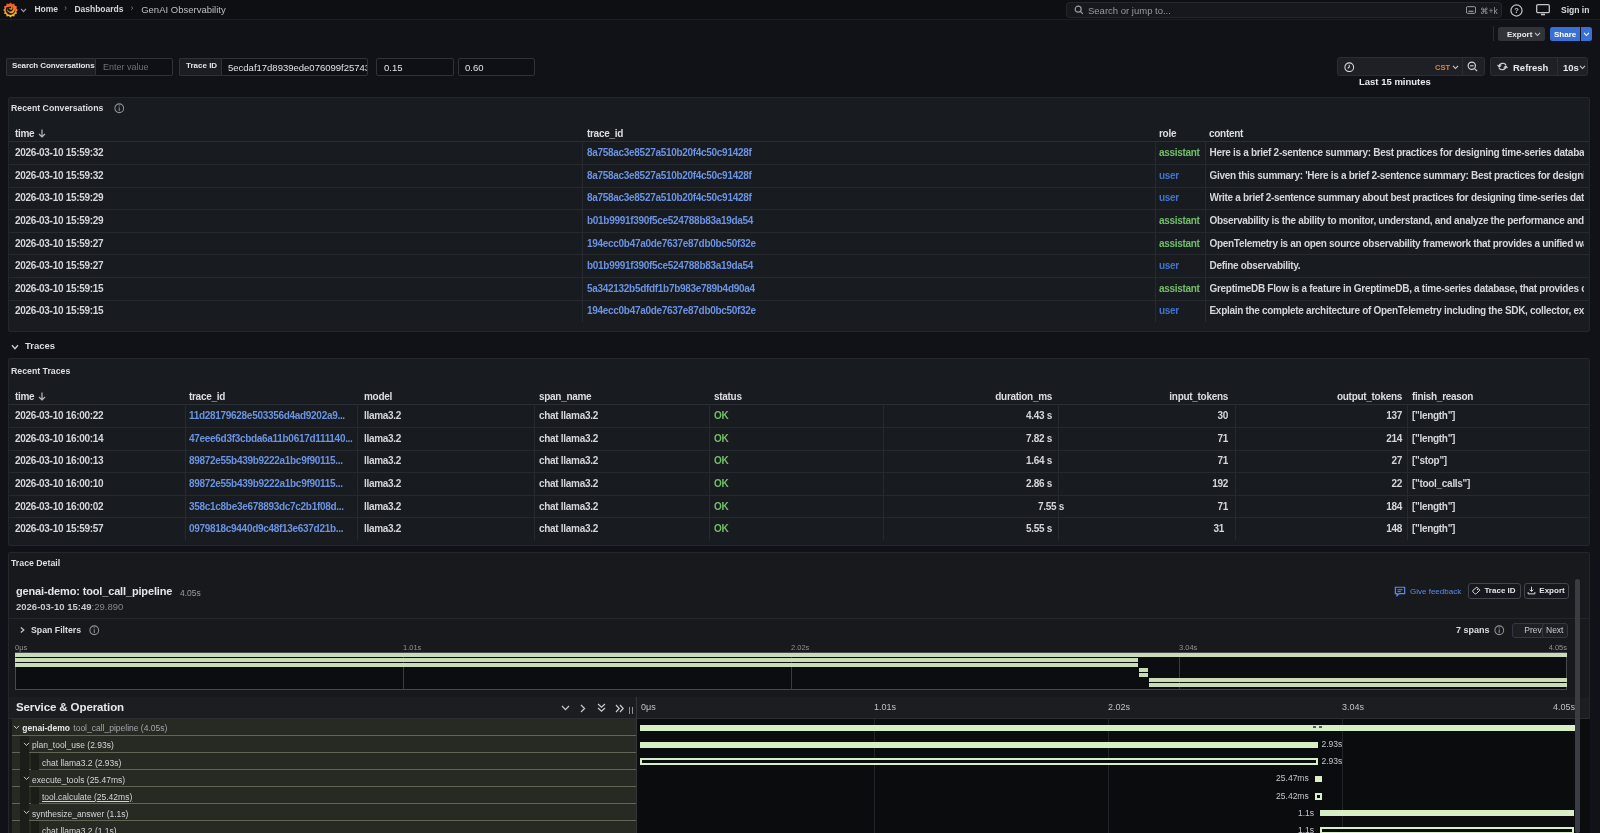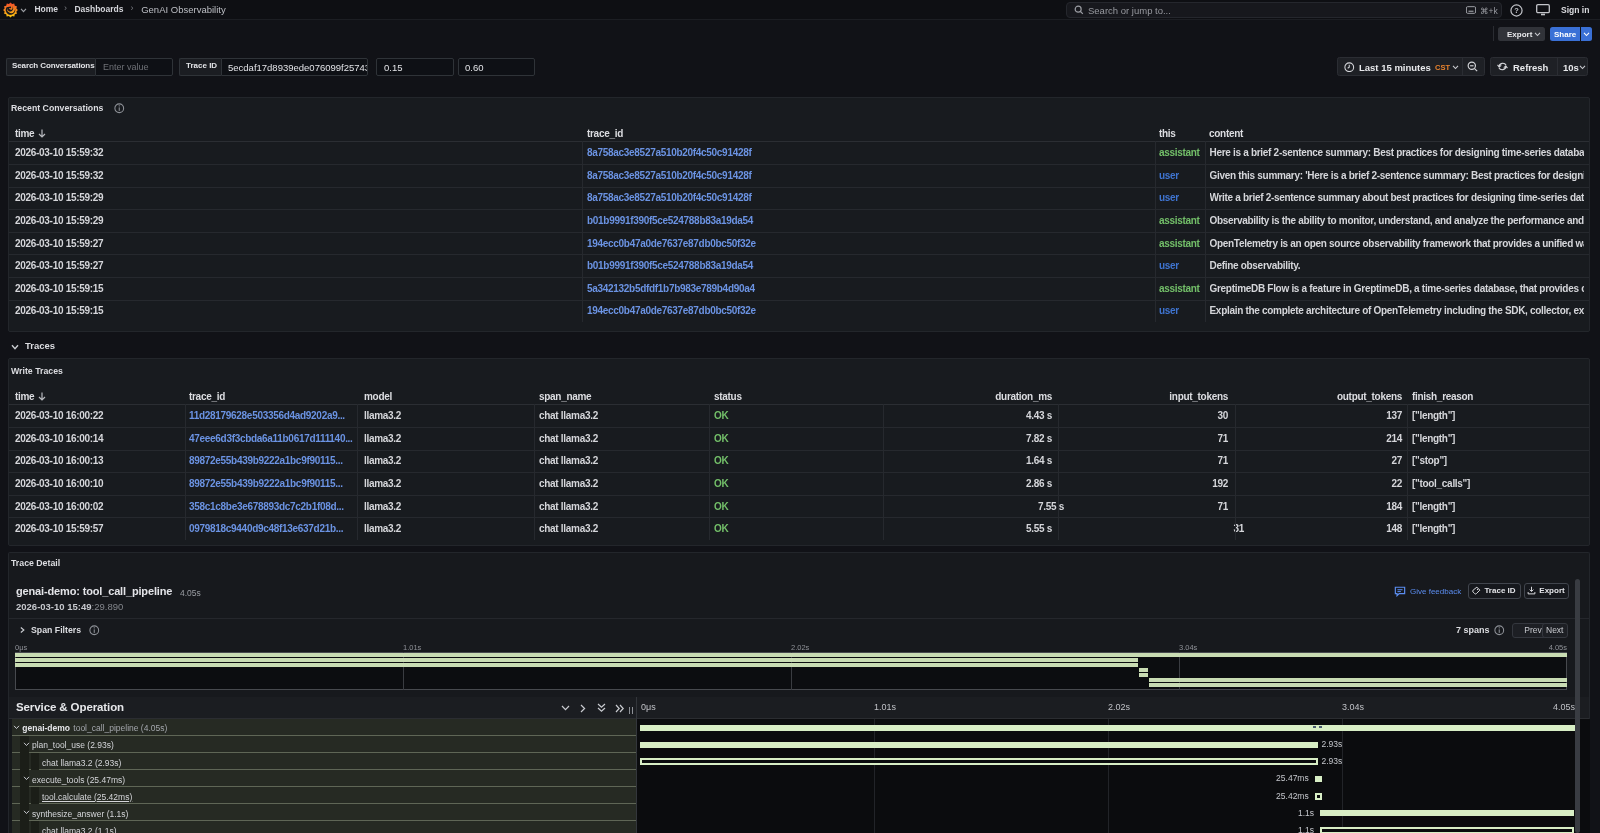--- a/index.html
+++ b/index.html
@@ -78,21 +78,21 @@
 <span class="abs" style="left:228px;top:61.5px;font-size:9.5px;color:#e2e3e7;width:139px;overflow:hidden;white-space:nowrap;display:inline-block;">5ecdaf17d8939ede076099f257432</span>
 <div class="abs" style="left:376px;top:57.5px;width:77.5px;height:18px;background:#0e1015;border:1px solid #2f3338;border-radius:2px;"></div>
 <span class="abs" style="left:384px;top:61.5px;font-size:9.5px;color:#e2e3e7;">0.15</span>
 <div class="abs" style="left:457.5px;top:57.5px;width:77px;height:18px;background:#0e1015;border:1px solid #2f3338;border-radius:2px;"></div>
 <span class="abs" style="left:465px;top:61.5px;font-size:9.5px;color:#e2e3e7;">0.60</span>
 <div class="abs" style="left:1337px;top:57px;width:147.5px;height:19px;background:#1e2025;border:1px solid #2b2d33;border-radius:2.5px;"></div>
 <svg class="abs" style="left:1344px;top:61.5px;" width="10.5" height="10.5" viewBox="0 0 12 12">
     <circle cx="6" cy="6" r="5" fill="none" stroke="#d5d6da" stroke-width="1.2"></circle>
     <path d="M6 3.2 V6 L4.2 7.2" fill="none" stroke="#d5d6da" stroke-width="1.2"></path>
   </svg>
-<span class="abs b" style="left:1359px;top:62px;color:#e8e9ec;">Last 15 minutes</span>
+<span class="abs b" style="left:1359px;top:76px;color:#e8e9ec;">Last 15 minutes</span>
 <span class="abs b" style="left:1435px;top:63px;font-size:7.5px;color:#e8822e;">CST</span>
 <svg class="abs" style="left:1452px;top:64.5px;" width="7" height="5" viewBox="0 0 8 6">
     <path d="M1 1 L4 4.2 L7 1" fill="none" stroke="#c9cbd0" stroke-width="1.3"></path>
   </svg>
 <div class="abs" style="left:1462px;top:58px;width:1px;height:17px;background:#2b2d33;"></div>
 <svg class="abs" style="left:1467px;top:61px;" width="11.5" height="11.5" viewBox="0 0 12 12">
     <circle cx="5" cy="5" r="3.8" fill="none" stroke="#d5d6da" stroke-width="1.2"></circle>
     <line x1="3.2" y1="5" x2="6.8" y2="5" stroke="#d5d6da" stroke-width="1.2"></line>
     <line x1="7.9" y1="7.9" x2="10.6" y2="10.6" stroke="#d5d6da" stroke-width="1.2"></line>
   </svg>
@@ -112,21 +112,21 @@
 <span class="abs b" style="left:11px;top:103px;font-size:8.75px;color:#dcdde1;">Recent Conversations</span>
 <svg class="abs" style="left:114px;top:103px;" width="10.5" height="10.5" viewBox="0 0 12 12">
     <circle cx="6" cy="6" r="5" fill="none" stroke="#8e9197" stroke-width="1.2"></circle>
     <rect x="5.4" y="5" width="1.2" height="4" fill="#8e9197"></rect>
     <rect x="5.4" y="2.6" width="1.2" height="1.3" fill="#8e9197"></rect>
   </svg>
 <span class="hcell" style="left:15px;top:128px;">time<svg style="display:inline-block;vertical-align:-1px;margin-left:4px;" width="8" height="9" viewBox="0 0 8 9">
       <path d="M4 0.5 V7.5 M1 5 L4 8 L7 5" fill="none" stroke="#b7b9be" stroke-width="1.2"></path>
     </svg></span>
 <span class="hcell" style="left:587px;top:128px;">trace_id</span>
-<span class="hcell" style="left:1159px;top:128px;">this</span>
+<span class="hcell" style="left:1159px;top:128px;">role</span>
 <span class="hcell" style="left:1209px;top:128px;">content</span>
 <div class="abs" style="left:9px;top:141px;width:1580px;height:1px;background:#2b2e33;"></div>
 <span class="abs b tc" style="left:15px;top:147.1px;color:#d5d6da;">2026-03-10 15:59:32</span>
 <span class="abs b tc link" style="left:587px;top:147.1px;">8a758ac3e8527a510b20f4c50c91428f</span>
 <span class="abs b tc green" style="left:1159px;top:147.1px;">assistant</span>
 <span class="abs b tc" style="left:1209.5px;top:147.1px;color:#d5d6da;width:374px;overflow:hidden;white-space:nowrap;display:inline-block;">Here is a brief 2-sentence summary: Best practices for designing time-series database s</span>
 <span class="abs b tc" style="left:15px;top:169.7px;color:#d5d6da;">2026-03-10 15:59:32</span>
 <span class="abs b tc link" style="left:587px;top:169.7px;">8a758ac3e8527a510b20f4c50c91428f</span>
 <span class="abs b tc ublue" style="left:1159px;top:169.7px;">user</span>
 <span class="abs b tc" style="left:1209.5px;top:169.7px;color:#d5d6da;width:374px;overflow:hidden;white-space:nowrap;display:inline-block;">Given this summary: 'Here is a brief 2-sentence summary: Best practices for designing t</span>
@@ -162,21 +162,21 @@
 <span class="abs b tc" style="left:1209.5px;top:305.3px;color:#d5d6da;width:374px;overflow:hidden;white-space:nowrap;display:inline-block;">Explain the complete architecture of OpenTelemetry including the SDK, collector, export</span>
 <div class="abs" style="left:9px;top:299.5px;width:1580px;height:1px;background:#26292e;"></div>
 <div class="abs" style="left:582px;top:141.3px;width:1px;height:181px;background:#26292e;"></div>
 <div class="abs" style="left:1154.5px;top:141.3px;width:1px;height:181px;background:#26292e;"></div>
 <div class="abs" style="left:1204.5px;top:141.3px;width:1px;height:181px;background:#26292e;"></div>
 <svg class="abs" style="left:11px;top:344px;" width="8" height="6" viewBox="0 0 8 6">
     <path d="M1 1.2 L4 4.6 L7 1.2" fill="none" stroke="#c9cbd0" stroke-width="1.4"></path>
   </svg>
 <span class="abs b" style="left:25px;top:340px;font-size:9.5px;color:#dcdde1;">Traces</span>
 <div class="abs" style="left:8px;top:358px;width:1582px;height:188px;background:#181b1f;border:1px solid #23262b;border-radius:2px;"></div>
-<span class="abs b" style="left:11px;top:366px;font-size:8.75px;color:#dcdde1;">Write Traces</span>
+<span class="abs b" style="left:11px;top:366px;font-size:8.75px;color:#dcdde1;">Recent Traces</span>
 <span class="hcell" style="left:15px;top:391px;">time<svg style="display:inline-block;vertical-align:-1px;margin-left:4px;" width="8" height="9" viewBox="0 0 8 9">
       <path d="M4 0.5 V7.5 M1 5 L4 8 L7 5" fill="none" stroke="#b7b9be" stroke-width="1.2"></path>
     </svg></span>
 <span class="hcell" style="left:189px;top:391px;">trace_id</span>
 <span class="hcell" style="left:364px;top:391px;">model</span>
 <span class="hcell" style="left:539px;top:391px;">span_name</span>
 <span class="hcell" style="left:714px;top:391px;">status</span>
 <span class="hcell" style="right:548px;top:391px;">duration_ms</span>
 <span class="hcell" style="right:372px;top:391px;">input_tokens</span>
 <span class="hcell" style="right:198px;top:391px;">output_tokens</span>
@@ -230,21 +230,21 @@
 <span class="abs b tc" style="right:372px;top:500.5px;color:#d5d6da;">71</span>
 <span class="abs b tc" style="right:198px;top:500.5px;color:#d5d6da;">184</span>
 <span class="abs b tc" style="left:1412px;top:500.5px;color:#d5d6da;">["length"]</span>
 <div class="abs" style="left:9px;top:494.7px;width:1580px;height:1px;background:#26292e;"></div>
 <span class="abs b tc" style="left:15px;top:523.1px;color:#d5d6da;">2026-03-10 15:59:57</span>
 <span class="abs b tc link" style="left:189px;top:523.1px;">0979818c9440d9c48f13e637d21b...</span>
 <span class="abs b tc" style="left:364px;top:523.1px;color:#d5d6da;">llama3.2</span>
 <span class="abs b tc" style="left:539px;top:523.1px;color:#d5d6da;">chat llama3.2</span>
 <span class="abs b tc green" style="left:714px;top:523.1px;">OK</span>
 <span class="abs b tc" style="right:548px;top:523.1px;color:#d5d6da;">5.55 s</span>
-<span class="abs b tc" style="right:356px;top:523.1px;color:#d5d6da;">31</span>
+<span class="abs b tc" style="right:376px;top:523.1px;color:#d5d6da;">31</span>
 <span class="abs b tc" style="right:198px;top:523.1px;color:#d5d6da;">148</span>
 <span class="abs b tc" style="left:1412px;top:523.1px;color:#d5d6da;">["length"]</span>
 <div class="abs" style="left:9px;top:517.3px;width:1580px;height:1px;background:#26292e;"></div>
 <div class="abs" style="left:184.8px;top:404.3px;width:1px;height:135.6px;background:#26292e;"></div>
 <div class="abs" style="left:357px;top:404.3px;width:1px;height:135.6px;background:#26292e;"></div>
 <div class="abs" style="left:533.5px;top:404.3px;width:1px;height:135.6px;background:#26292e;"></div>
 <div class="abs" style="left:709px;top:404.3px;width:1px;height:135.6px;background:#26292e;"></div>
 <div class="abs" style="left:882.5px;top:404.3px;width:1px;height:135.6px;background:#26292e;"></div>
 <div class="abs" style="left:1057.5px;top:404.3px;width:1px;height:135.6px;background:#26292e;"></div>
 <div class="abs" style="left:1235px;top:404.3px;width:1px;height:135.6px;background:#26292e;"></div>

